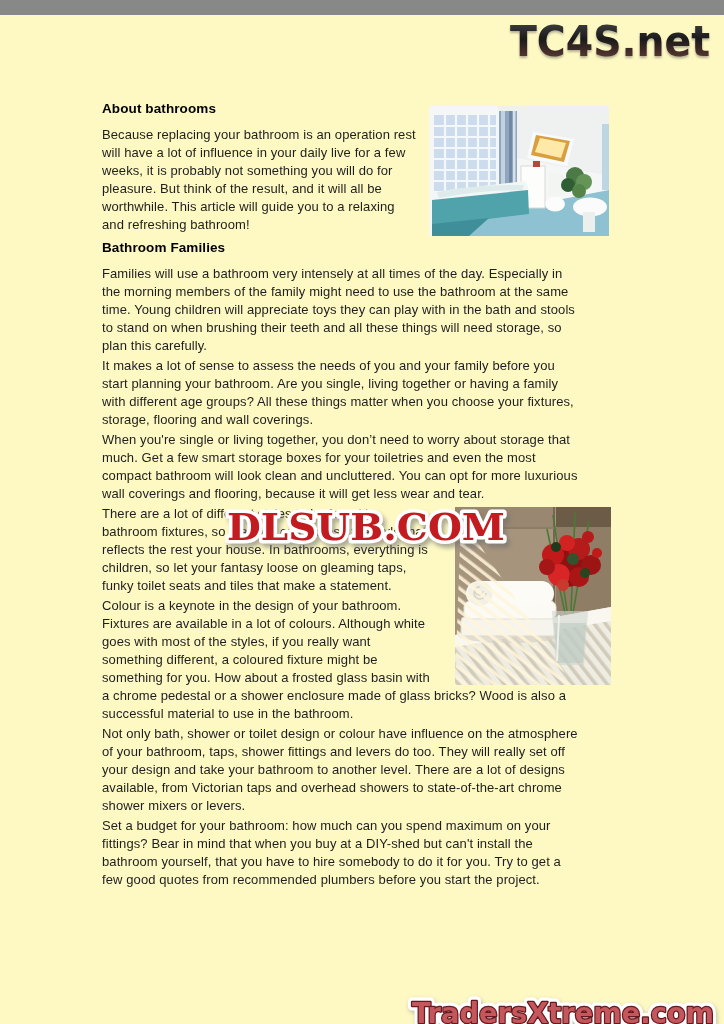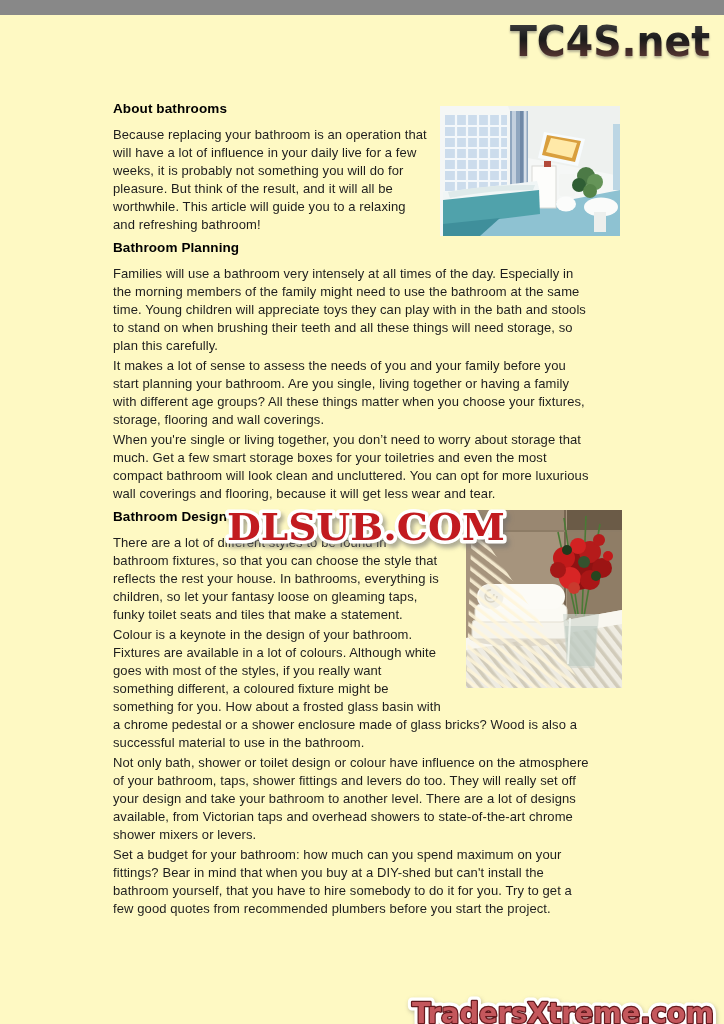--- a/index.html
+++ b/index.html
@@ -2,21 +2,21 @@
 <html><head>
 <meta charset="utf-8">
 <style>
   html,body { margin:0; padding:0; background:#888; }
   .page {
     position:relative; width:724px; height:1024px; margin:15px auto;
     background:#fef9c3; overflow:hidden;
     font-family:"Liberation Sans", sans-serif;
   }
   .article {
-    position:absolute; left:113px; top:85px; width:521px;
+    position:absolute; left:102px; top:85px; width:521px;
     font-size:13px; line-height:18px; color:#1e1e1e; letter-spacing:0.1px;
   }
   .article h2 {
     font-size:13.5px; line-height:18px; font-weight:bold; color:#000;
     margin:5px 0 8px; white-space:pre;
   }
   .article section:first-of-type h2 { margin-top:0; }
   .article p { margin:0 0 2px; white-space:pre; }
   .photo { float:right; }
   .photo-top    { width:180px; height:130px; margin:6px 14px 8px 10px; }
@@ -100,30 +100,30 @@
 
           <rect x="173" y="18" width="7" height="66" fill="#bcd6e4"></rect>
 
           <polygon points="3,86 97,75 100,86 3,96" fill="#f1f6f6"></polygon>
           <path d="M8,86 Q50,78 95,79 L93,84 Q48,84 10,92 Z" fill="#dfeaea"></path>
           <polygon points="3,94 99,84 100,108 3,120" fill="#50a2ab"></polygon>
           <polygon points="3,118 60,112 40,130 3,130" fill="#3f8f9b"></polygon>
         </svg>
       </div>
       <h2>About bathrooms</h2>
-      <p>Because replacing your bathroom is an operation that
+      <p>Because replacing your bathroom is an operation rest
 will have a lot of influence in your daily live for a few
 weeks, it is probably not something you will do for
 pleasure. But think of the result, and it will all be
 worthwhile. This article will guide you to a relaxing
 and refreshing bathroom!</p>
     </section>
 
     <section>
-      <h2>Bathroom Planning</h2>
+      <h2>Bathroom Families</h2>
       <p>Families will use a bathroom very intensely at all times of the day. Especially in
 the morning members of the family might need to use the bathroom at the same
 time. Young children will appreciate toys they can play with in the bath and stools
 to stand on when brushing their teeth and all these things will need storage, so
 plan this carefully.</p>
       <p>It makes a lot of sense to assess the needs of you and your family before you
 start planning your bathroom. Are you single, living together or having a family
 with different age groups? All these things matter when you choose your fixtures,
 storage, flooring and wall coverings.</p>
       <p>When you're single or living together, you don’t need to worry about storage that
@@ -188,21 +188,20 @@
             <circle cx="142" cy="46" r="5" fill="#c21a1a"></circle>
           </g>
 
           <polygon points="97,104 133,104 129,158 101,158" fill="#cdd6cd" opacity="0.6"></polygon>
           <polygon points="99,116 131,116 128,156 102,156" fill="#b9c8bf" opacity="0.55"></polygon>
           <line x1="104" y1="108" x2="102" y2="154" stroke="#f4f8f2" stroke-width="2" opacity="0.8"></line>
 
           <polygon points="0,178 6,10 118,178" fill="url(#lightStripes)"></polygon>
         </svg>
       </div>
-      <h2>Bathroom Design</h2>
       <p>There are a lot of different styles to be found in
 bathroom fixtures, so that you can choose the style that
 reflects the rest your house. In bathrooms, everything is
 children, so let your fantasy loose on gleaming taps,
 funky toilet seats and tiles that make a statement.</p>
       <p>Colour is a keynote in the design of your bathroom.
 Fixtures are available in a lot of colours. Although white
 goes with most of the styles, if you really want
 something different, a coloured fixture might be
 something for you. How about a frosted glass basin with

